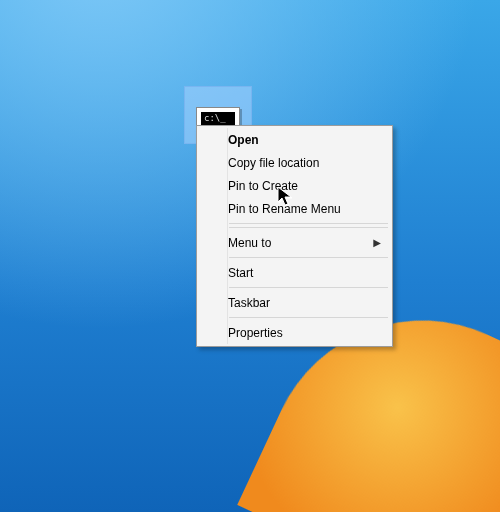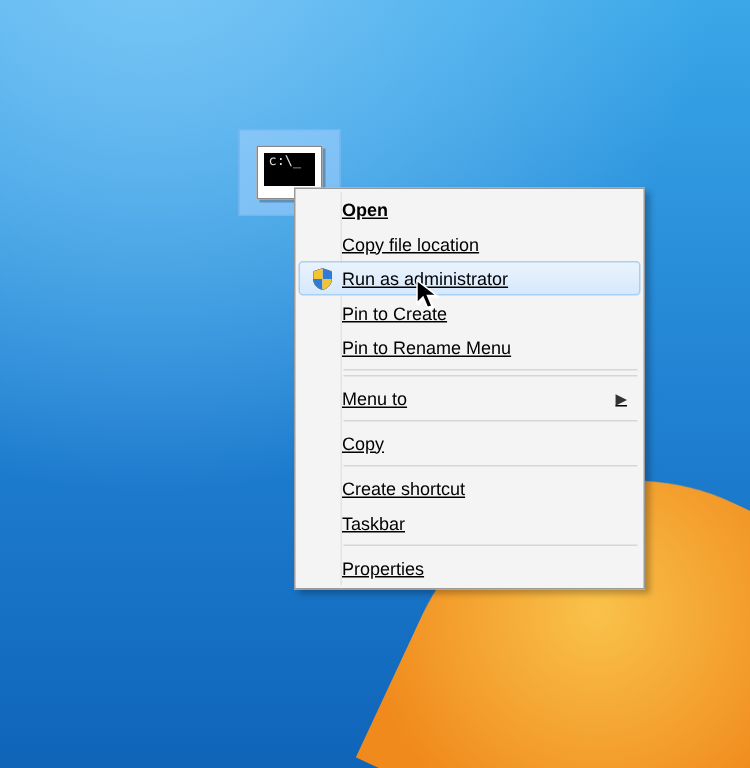--- a/index.html
+++ b/index.html
@@ -17,46 +17,45 @@
   .leaf {
     position:absolute; right:-40px; bottom:-60px;
     width:260px; height:260px; transform:rotate(25deg);
     background:radial-gradient(circle at 40% 40%, #f9c24a 0%, #f08a1d 70%);
     border-radius:60% 0 60% 0 / 60% 0 60% 0;
     filter:blur(.3px);
   }
 
   
   .icon-wrap {
-    position:absolute; left:159px; top:86px;
+    position:absolute; left:184px; top:86px;
     width:68px; height:58px;
     background:rgba(164,209,255,.55);
     border:1px solid rgba(120,180,240,.9);
-    display:flex; align-items:center; justify-content:center;
+    display:flex; align-items:flex-end; justify-content:center;
   }
   .cmd-icon {
     width:44px; height:36px; background:#fff; border:1px solid #888;
     box-shadow:2px 2px 0 rgba(0,0,0,.25);
     display:flex; align-items:flex-start; justify-content:flex-start;
     position:relative;
   }
   .cmd-inner {
     margin:4px; width:36px; height:22px; background:#000;
     color:#ddd; font:9px/1 Consolas, monospace; padding:2px 3px;
   }
 
   
   .menu {
     position:absolute; left:196px; top:125px;
-    width:234px;
+    width:197px;
     background:#f4f4f4;
     border:1px solid #9b9b9b;
     box-shadow:3px 3px 4px rgba(0,0,0,.25);
     padding:2px;
-    text-decoration:underline;
   }
   .menu-item {
     display:flex; align-items:center;
     height:23px; padding:0 6px 0 2px;
     border:1px solid transparent; border-radius:3px;
     position:relative;
   }
   .menu-item.hover {
     background:linear-gradient(#eaf3fd,#d6e8fb);
     border-color:#a8d0f4;
@@ -98,57 +97,41 @@
 <div class="menu" id="context-menu">
   <div class="gutter"></div>
 <div class="menu-item bold">
       <span class="icon-col"></span>
       <span class="label">Open</span>
     </div>
     <div class="menu-item">
       <span class="icon-col"></span>
       <span class="label">Copy file location</span>
     </div>
-    <div class="menu-item hover">
-      <span class="icon-col shield">
-        <svg viewBox="0 0 16 16">
-          <path d="M8 1 L14 3 V8 C14 12 11 14.5 8 15 C5 14.5 2 12 2 8 V3 Z" fill="#fff" stroke="#5a5a5a" stroke-width=".6"></path>
-          <path d="M8 1 L14 3 V8 H8 Z" fill="#2e7cd6"></path>
-          <path d="M2 3 L8 1 V8 H2 Z" fill="#f4c430"></path>
-          <path d="M2 8 H8 V15 C5 14.5 2 12 2 8 Z" fill="#2e7cd6"></path>
-          <path d="M8 8 H14 C14 12 11 14.5 8 15 Z" fill="#f4c430"></path>
-        </svg>
-      </span>
-      <span class="label">Run as administrator</span>
-    </div>
     <div class="menu-item">
       <span class="icon-col"></span>
       <span class="label">Pin to Create</span>
     </div>
     <div class="menu-item">
       <span class="icon-col"></span>
       <span class="label">Pin to Rename Menu</span>
     </div>
     <div class="sep"></div>
     <div class="sep"></div>
     <div class="menu-item">
       <span class="icon-col"></span>
       <span class="label">Menu to</span>
       <span class="arrow">▶</span>
     </div>
     <div class="sep"></div>
     <div class="menu-item">
       <span class="icon-col"></span>
-      <span class="label">Copy</span>
+      <span class="label">Start</span>
     </div>
     <div class="sep"></div>
-    <div class="menu-item">
-      <span class="icon-col"></span>
-      <span class="label">Create shortcut</span>
-    </div>
     <div class="menu-item">
       <span class="icon-col"></span>
       <span class="label">Taskbar</span>
     </div>
     <div class="sep"></div>
     <div class="menu-item">
       <span class="icon-col"></span>
       <span class="label">Properties</span>
     </div>
   </div>

